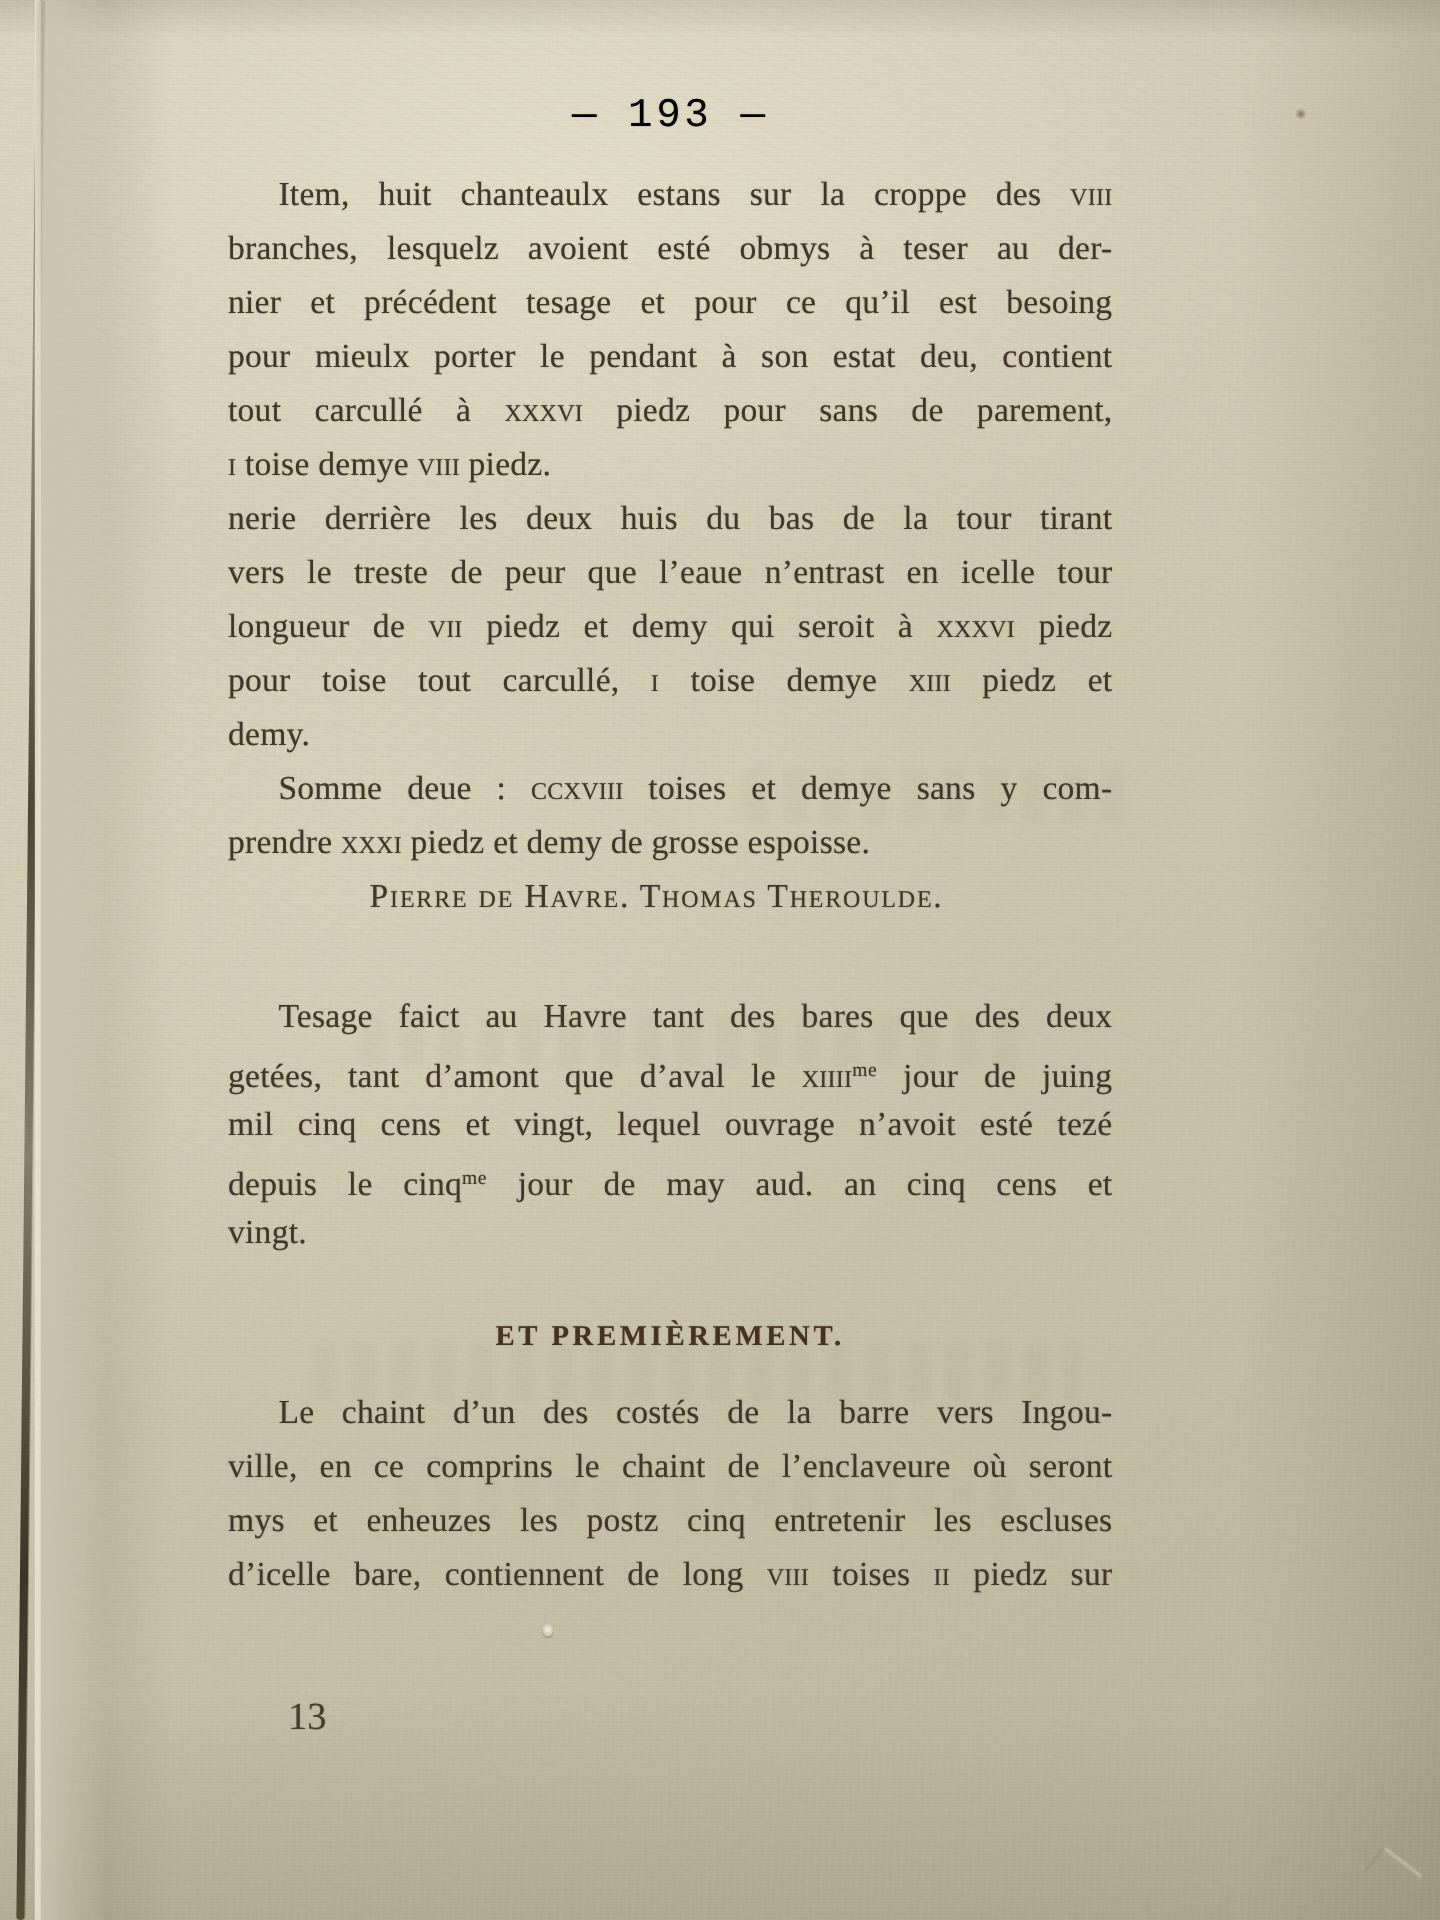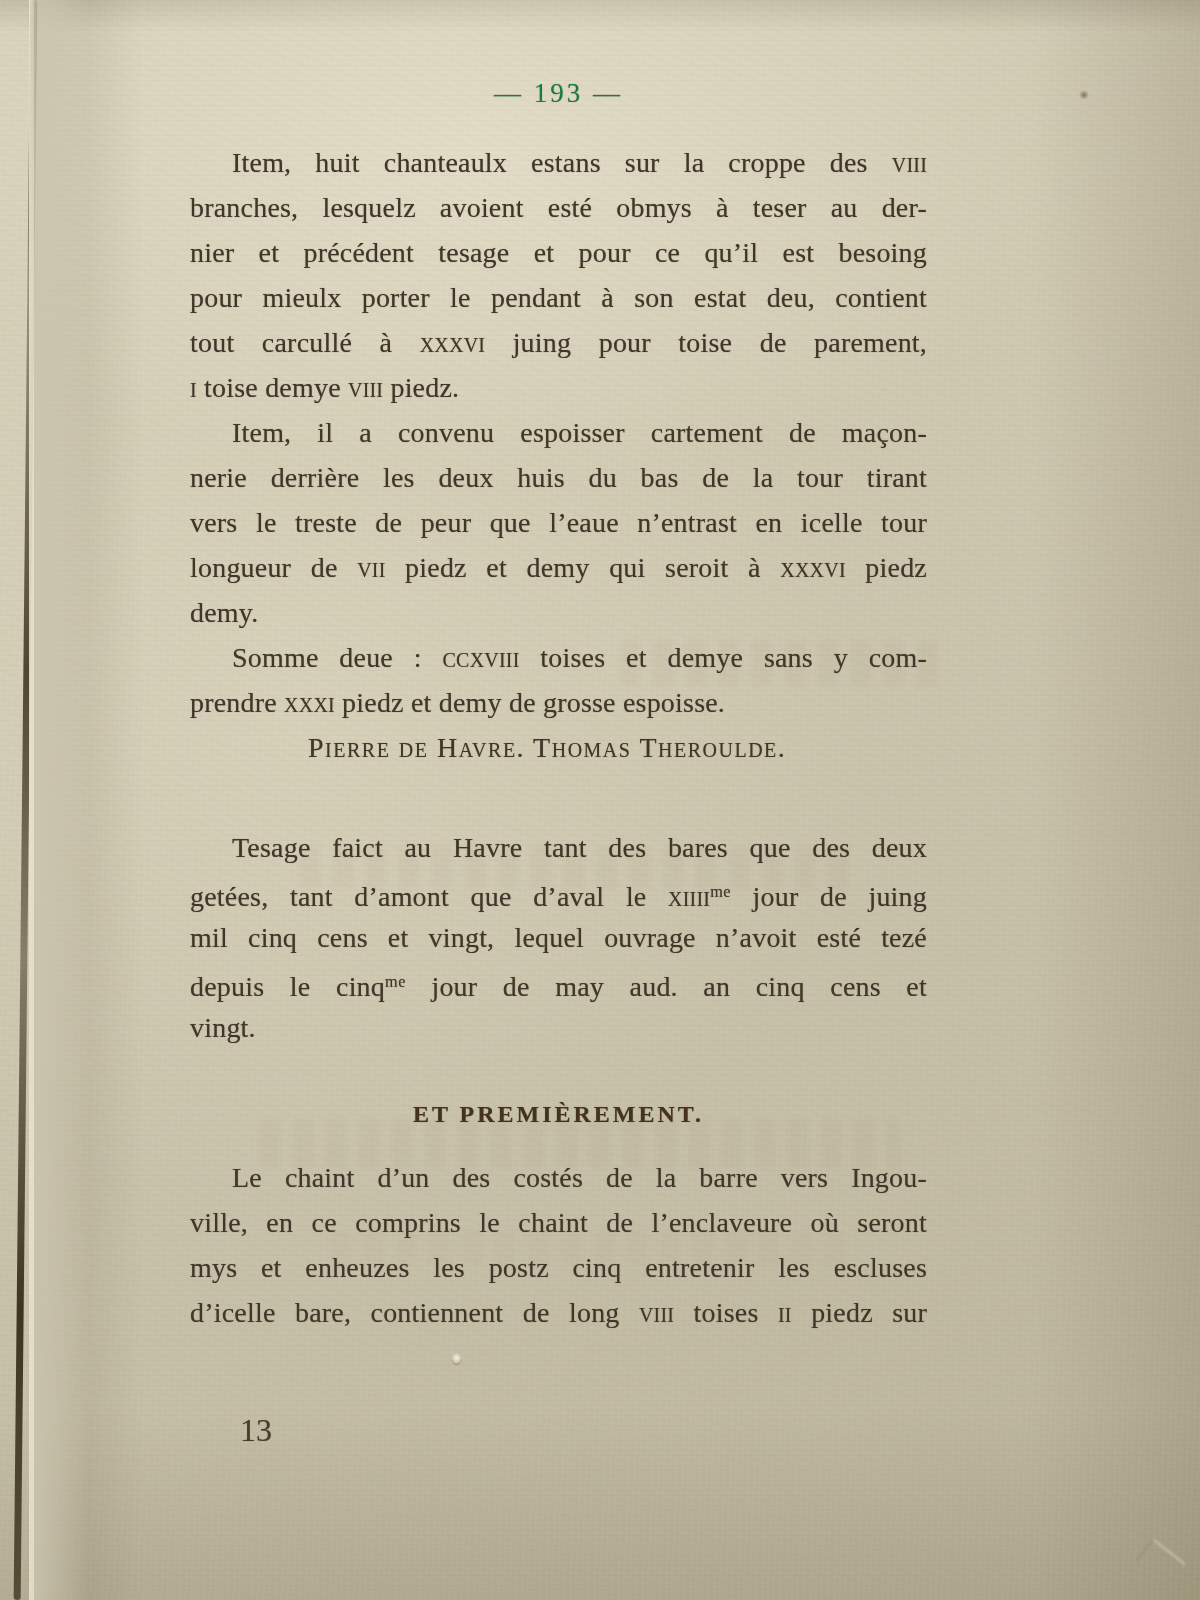--- a/index.html
+++ b/index.html
@@ -53,22 +53,22 @@
     position: absolute; left: 34px; top: 0; width: 110px; height: 1600px;
     background: linear-gradient(to right, rgba(70,60,35,0.16), rgba(70,60,35,0));
   }
 
   
   .ink { color: #42362a; text-shadow: 0 0 1px rgba(66,54,42,0.55); }
 
   .page-number {
     position: absolute; left: 190px; top: 78px; width: 737px;
     text-align: center;
-    font-size: 27px; letter-spacing: 3px;
-    color: #15803d; text-shadow: 0 0 1px rgba(82,67,46,0.5);
+    font-size: 34px; letter-spacing: 3px;
+    color: #000000; text-shadow: 0 0 1px rgba(82,67,46,0.5); font-family: Liberation Mono, monospace;
   }
 
   .text-flow {
     position: absolute; left: 190px; top: 140px; width: 737px;
     font-size: 28px;
   }
   .line {
     height: 45px; line-height: 45px;
     text-align: justify;
     letter-spacing: 0.2px;
@@ -143,28 +143,28 @@
 <div class="paper-fleck"></div>
 <div class="fold-mark"></div>
 
 <div class="page-number">— 193 —</div>
 <div class="text-flow ink">
     <div class="block para">
       <div class="line jl ind"><span>Item, huit chanteaulx estans sur la croppe des </span><span class="sc">viii</span></div>
       <div class="line jl"><span>branches, lesquelz avoient esté obmys à teser au der-</span></div>
       <div class="line jl"><span>nier et précédent tesage et pour ce qu’il est besoing</span></div>
       <div class="line jl"><span>pour mieulx porter le pendant à son estat deu, contient</span></div>
-      <div class="line jl"><span>tout carcullé à </span><span class="sc">xxxvi</span><span> juing pour toise de parement,</span></div>
+      <div class="line jl"><span>tout carcullé à </span><span class="sc">xxxvi</span><span> piedz pour sans de parement,</span></div>
       <div class="line"><span class="sc">i</span><span> toise demye </span><span class="sc">viii</span><span> piedz.</span></div>
     </div>
     <div class="block para">
-      <div class="line jl ind"><span>Item, il a convenu espoisser cartement de maçon-</span></div>
       <div class="line jl"><span>nerie derrière les deux huis du bas de la tour tirant</span></div>
       <div class="line jl"><span>vers le treste de peur que l’eaue n’entrast en icelle tour</span></div>
       <div class="line jl"><span>longueur de </span><span class="sc">vii</span><span> piedz et demy qui seroit à </span><span class="sc">xxxvi</span><span> piedz</span></div>
+      <div class="line jl"><span>pour toise tout carcullé, </span><span class="sc">i</span><span> toise demye </span><span class="sc">xiii</span><span> piedz et</span></div>
       <div class="line"><span>demy.</span></div>
     </div>
     <div class="block para">
       <div class="line jl ind"><span>Somme deue : </span><span class="sc">ccxviii</span><span> toises et demye sans y com-</span></div>
       <div class="line"><span>prendre </span><span class="sc">xxxi</span><span> piedz et demy de grosse espoisse.</span></div>
     </div>
     <div class="block signature">
       <div class="line"><span>Pierre de Havre. Thomas Theroulde.</span></div>
     </div>
     <div class="block para spaced">

